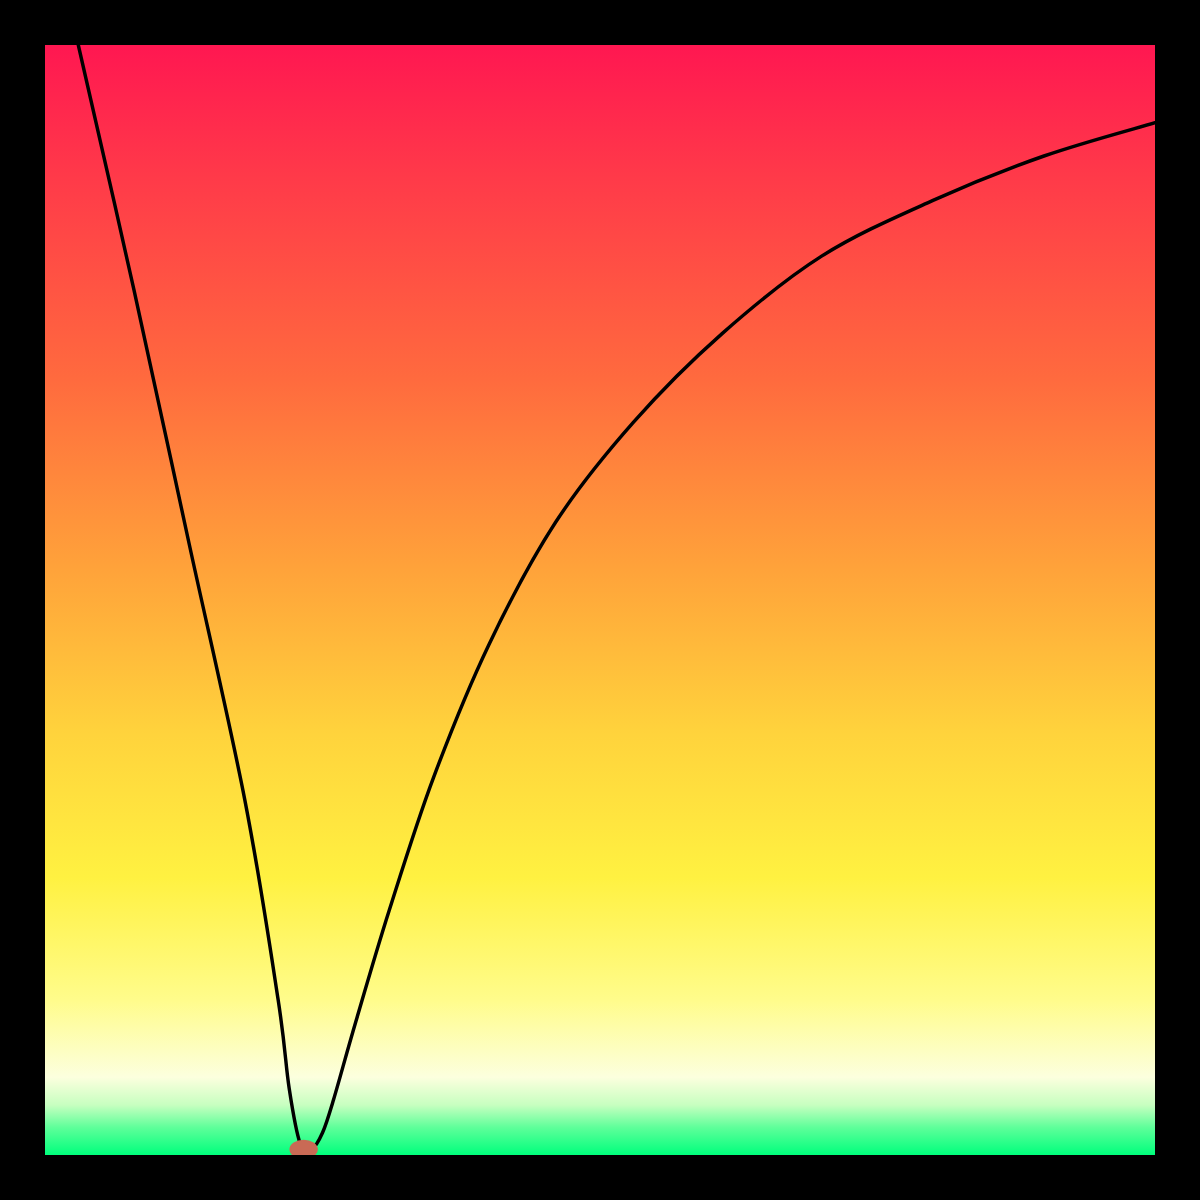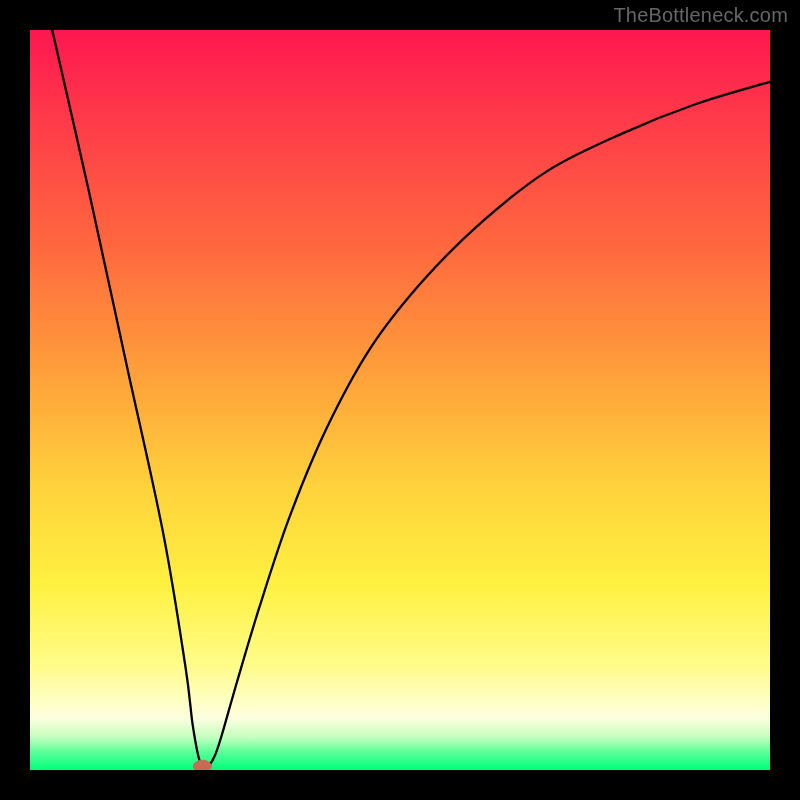--- a/index.html
+++ b/index.html
@@ -70,21 +70,20 @@
     font-weight: 500;
     letter-spacing: 0.2px;
     user-select: none;
   }
 </style>
 </head>
 <body>
 
 <div class="frame">
 
-  <div class="watermark">TheBottleneck.com</div>
 
   <div class="plot-area">
     <div class="gradient"></div>
     <svg class="curve-svg" viewBox="0 0 740 740" preserveAspectRatio="none">
       <path id="bottleneck-path" class="curve-path" d="M 22.2,0 C 28.366666666666667,27.133333333333326 46.86666666666667,107.29999999999995 59.2,162.79999999999995 C 71.53333333333333,218.29999999999995 83.86666666666667,276.2666666666666 96.2,332.99999999999994 C 108.53333333333333,389.7333333333333 123.33333333333331,452.6333333333333 133.2,503.2 C 143.06666666666666,553.7666666666667 150.46666666666667,604.3333333333333 155.4,636.4 C 160.33333333333334,668.4666666666667 160.33333333333334,679.5666666666667 162.8,695.6 C 165.26666666666668,711.6333333333333 167.73333333333335,725.8166666666667 170.20000000000002,732.6 C 172.66666666666669,739.3833333333333 175.13333333333333,737.5333333333333 177.6,736.3 C 180.06666666666666,735.0666666666666 182.53333333333333,730.75 185,725.2 C 187.46666666666667,719.6500000000001 188.7,715.3333333333334 192.4,703 C 196.10000000000002,690.6666666666666 201.03333333333336,672.1666666666667 207.20000000000002,651.2 C 213.36666666666667,630.2333333333333 220.76666666666668,604.3333333333334 229.4,577.2 C 238.03333333333333,550.0666666666667 247.9,518 259,488.4 C 270.1,458.79999999999995 282.43333333333334,427.96666666666664 296,399.59999999999997 C 309.56666666666666,371.2333333333333 324.3666666666667,342.86666666666673 340.40000000000003,318.20000000000005 C 356.4333333333334,293.53333333333336 373.70000000000005,272.56666666666666 392.20000000000005,251.59999999999997 C 410.70000000000005,230.6333333333333 430.43333333333334,210.89999999999998 451.4,192.39999999999998 C 472.3666666666666,173.89999999999998 494.56666666666666,155.3999999999999 518,140.5999999999999 C 541.4333333333334,125.79999999999991 567.3333333333334,114.7 592,103.60000000000002 C 616.6666666666666,92.50000000000004 641.3333333333334,82.63333333333334 666,74 C 690.6666666666666,65.36666666666666 727.6666666666666,55.499999999999964 740,51.799999999999955"></path>
       <ellipse id="min-dot" class="dot" rx="9" ry="6" cx="172.42000000000002" cy="736.3"></ellipse>
     </svg>
   </div>
 
 </div>

